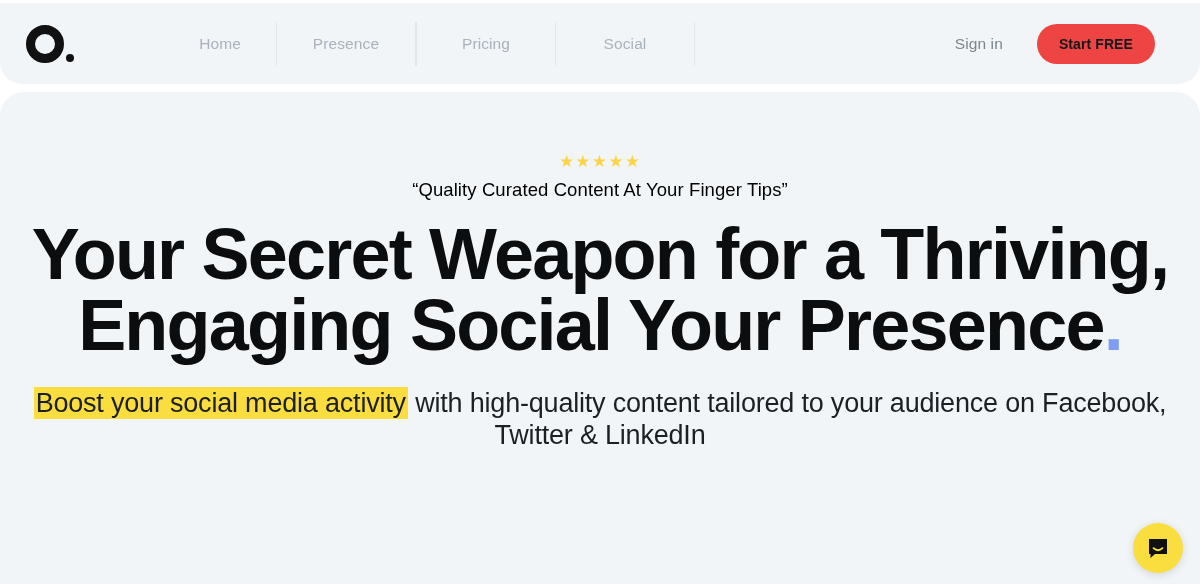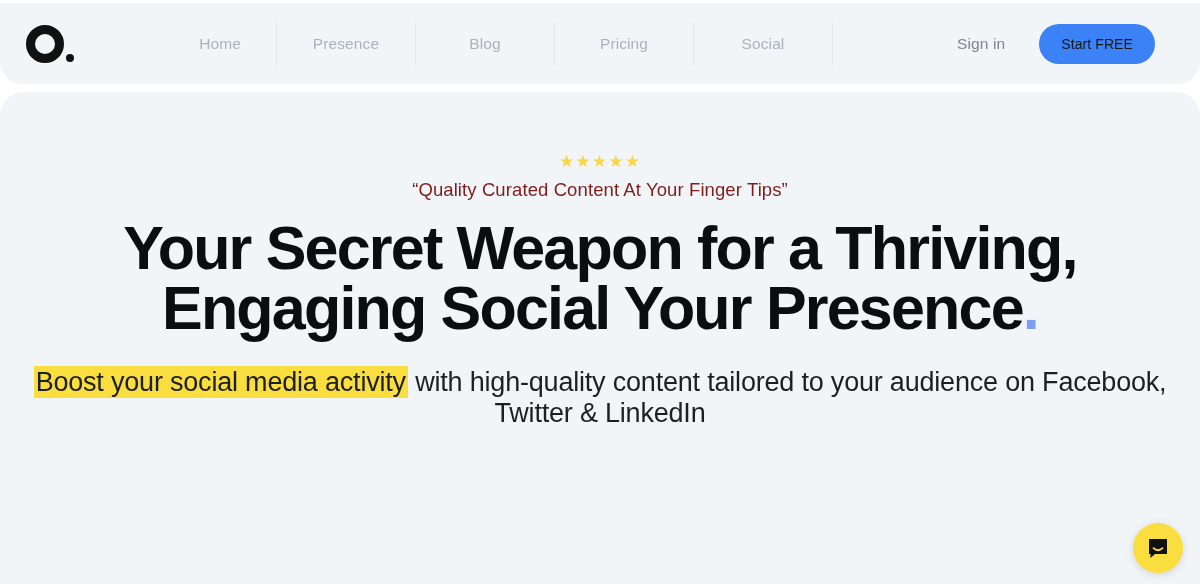--- a/index.html
+++ b/index.html
@@ -95,26 +95,26 @@
     gap: 34px;
     padding-right: 23px;
   }
   .signin {
     font-size: 15.5px;
     color: #7d858f;
     cursor: pointer;
     letter-spacing: .1px;
   }
   .btn-start {
-    background: #3b82f6;
+    background: #ef4444;
     color: #17181a;
     border: none;
     border-radius: 22px;
     font-size: 14px;
-    font-weight: normal;
+    font-weight: bold;
     letter-spacing: .1px;
     padding: 12px 22px;
     cursor: pointer;
     font-family: "Liberation Sans", sans-serif;
   }
 
   
   .hero-card {
     position: absolute;
     top: 92px;
@@ -132,27 +132,27 @@
     font-size: 17px;
     letter-spacing: 1.2px;
     color: #fad548;
     line-height: 1;
     height: 18px;
   }
 
   .tagline {
     margin-top: 8px;
     font-size: 18.5px;
-    color: #7f1d1d;
+    color: #000000;
     letter-spacing: .1px;
   }
 
   .headline {
     margin-top: 18px;
-    font-size: 61px;
+    font-size: 72px;
     font-weight: bold;
     color: #0c0d0f;
     line-height: 0.98;
     letter-spacing: -1.8px;
     padding: 0 30px;
   }
   .headline .blue-dot {
     color: #7e9df4;
   }
 
@@ -196,21 +196,20 @@
     <div class="logo">
       <div class="logo-ring"></div>
       <div class="logo-dot"></div>
     </div>
 
     <nav class="nav">
       <div class="nav-item">Home</div>
       <div class="nav-divider"></div>
       <div class="nav-item">Presence</div>
       <div class="nav-divider"></div>
-      <div class="nav-item">Blog</div>
       <div class="nav-divider"></div>
       <div class="nav-item">Pricing</div>
       <div class="nav-divider"></div>
       <div class="nav-item">Social</div>
       <div class="nav-divider"></div>
     </nav>
 
     <div class="header-right">
       <span class="signin">Sign in</span>
       <button class="btn-start">Start FREE</button>

